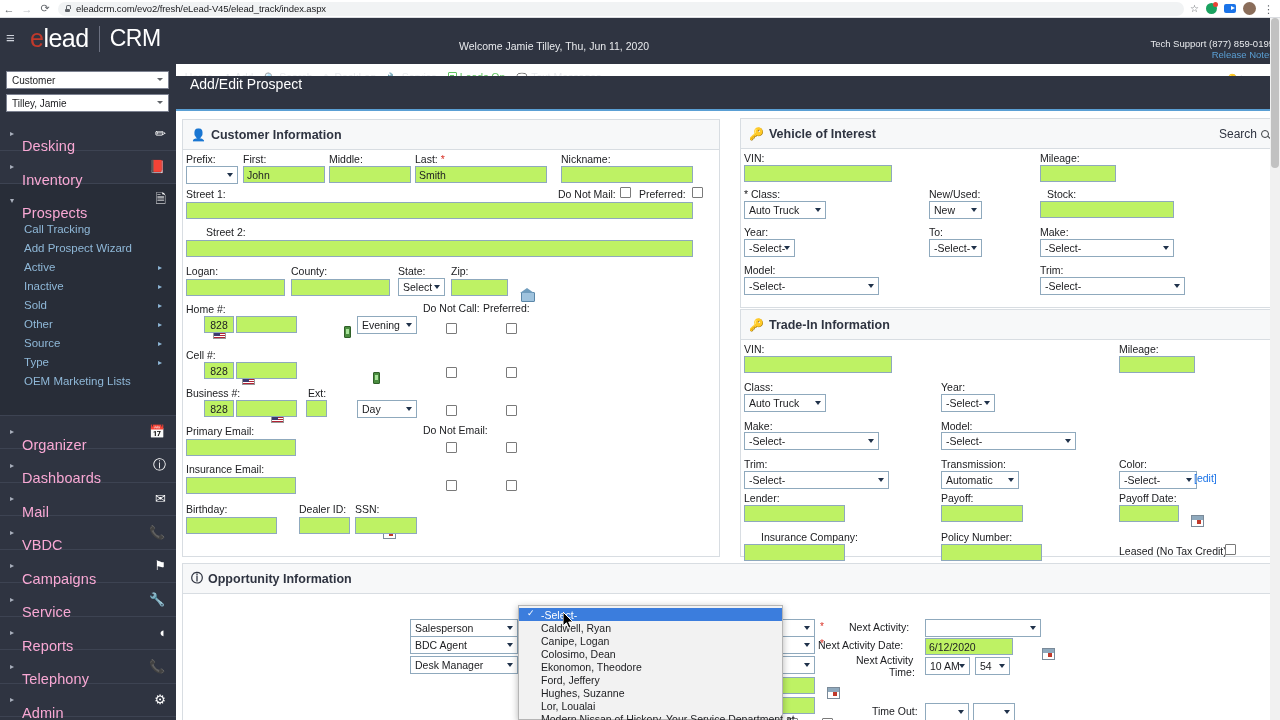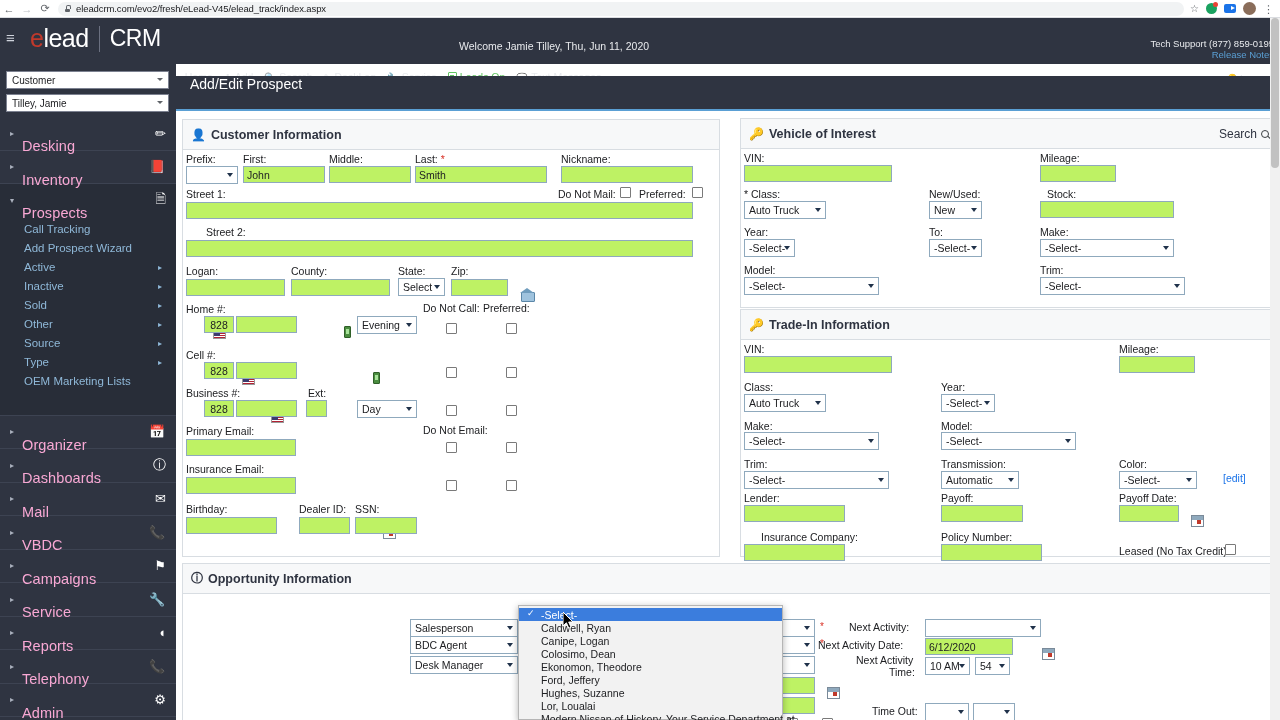--- a/index.html
+++ b/index.html
@@ -776,21 +776,21 @@
       <div class="sel abs" style="left:200px; top:131px; width:78px;">
           <span>Automatic</span>
           <span class="caret"></span>
         </div>
 
       <span class="lbl abs" style="left:378px; top:118px;">Color:</span>
       <div class="sel abs" style="left:378px; top:131px; width:78px;">
           <span>-Select-</span>
           <span class="caret"></span>
         </div>
-      <span class="edit-link abs" style="left:482px; top:132px;">[edit]</span>
+      <span class="edit-link abs" style="left:453px; top:132px;">[edit]</span>
 
       <span class="lbl abs" style="left:3px; top:152px;">Lender:</span>
       <input class="fld abs" style="left: 3px; top: 165px; width: 101px;" value="">
 
       <span class="lbl abs" style="left:200px; top:152px;">Payoff:</span>
       <input class="fld abs" style="left: 200px; top: 165px; width: 82px;" value="">
 
       <span class="lbl abs" style="left:378px; top:152px;">Payoff Date:</span>
       <input class="fld abs" style="left: 378px; top: 165px; width: 60px;" value="">
       <span class="calico abs" style="left:442px; top:167px;"></span>

